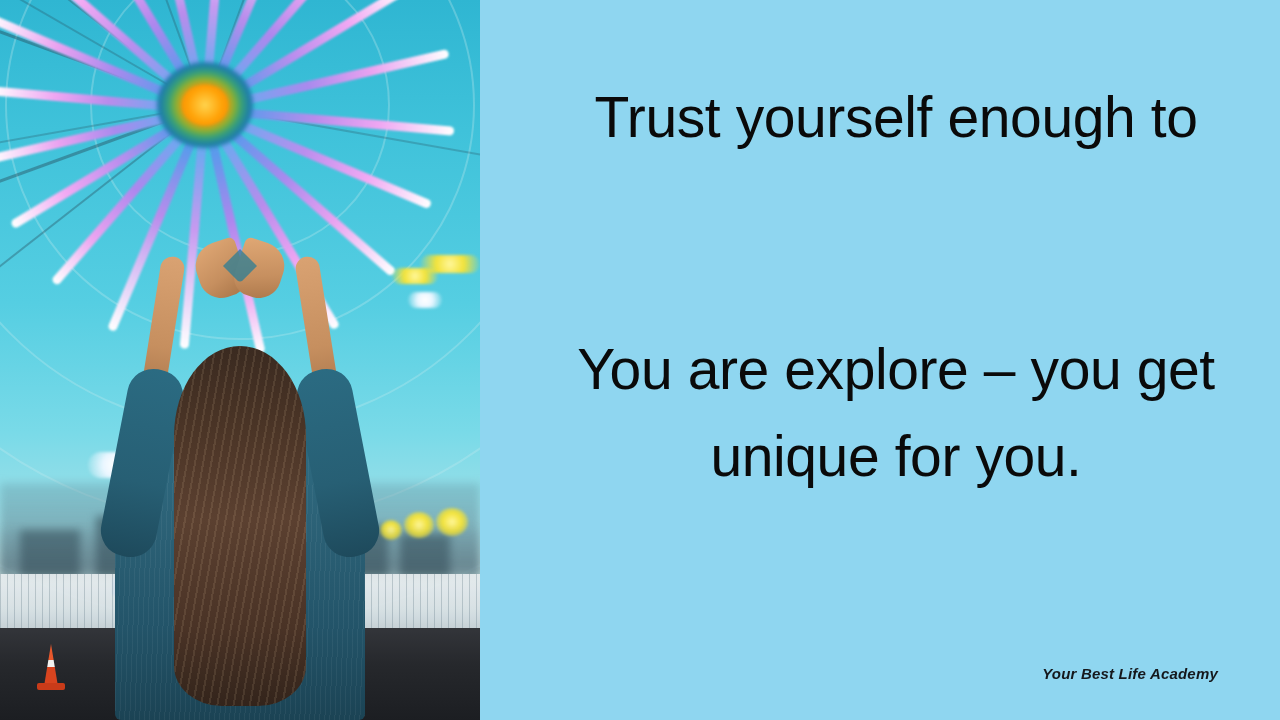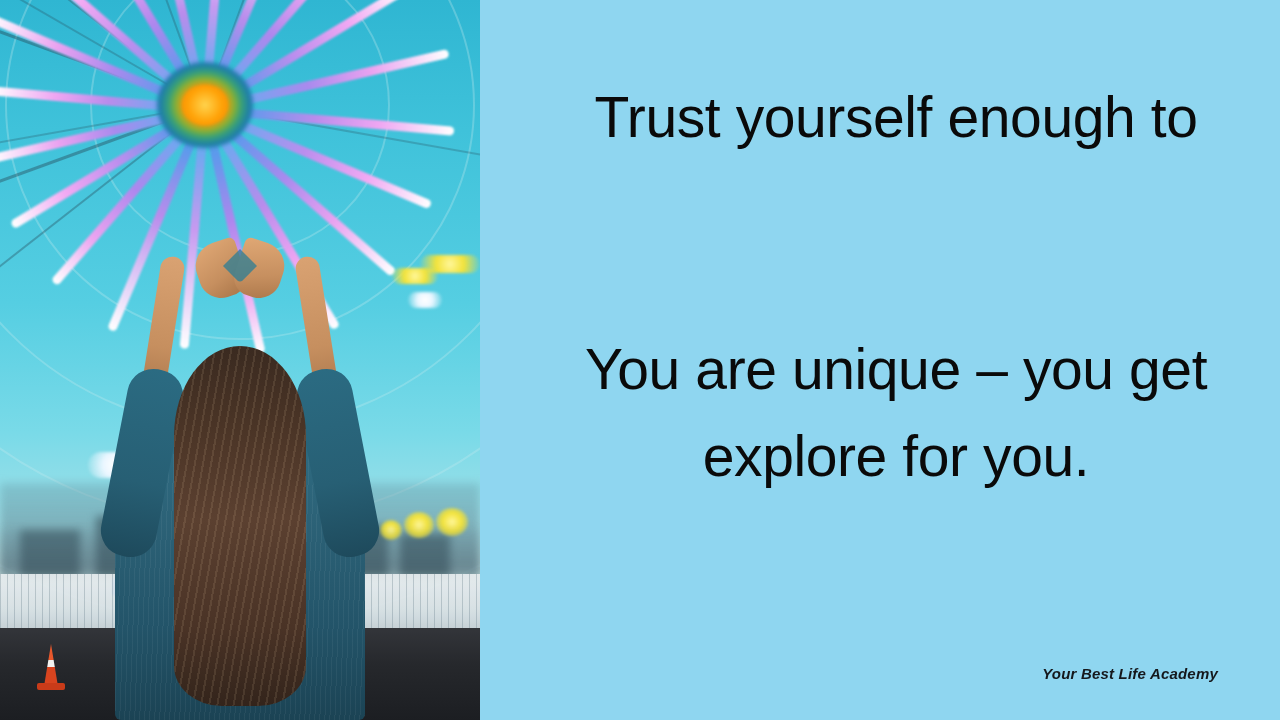--- a/index.html
+++ b/index.html
@@ -337,21 +337,21 @@
 
   </div>
 
   <div id="text-panel">
 
     <div class="quote-block" id="quote-1">
       <div class="quote-line">Trust yourself enough to</div>
     </div>
 
     <div class="quote-block" id="quote-2">
-      <div class="quote-line">You are unique – you get</div>
-      <div class="quote-line">explore for you.</div>
+      <div class="quote-line">You are explore – you get</div>
+      <div class="quote-line">unique for you.</div>
     </div>
 
     <div id="brand">Your Best Life Academy</div>
 
   </div>
 
 </div>
 
 </body></html>

